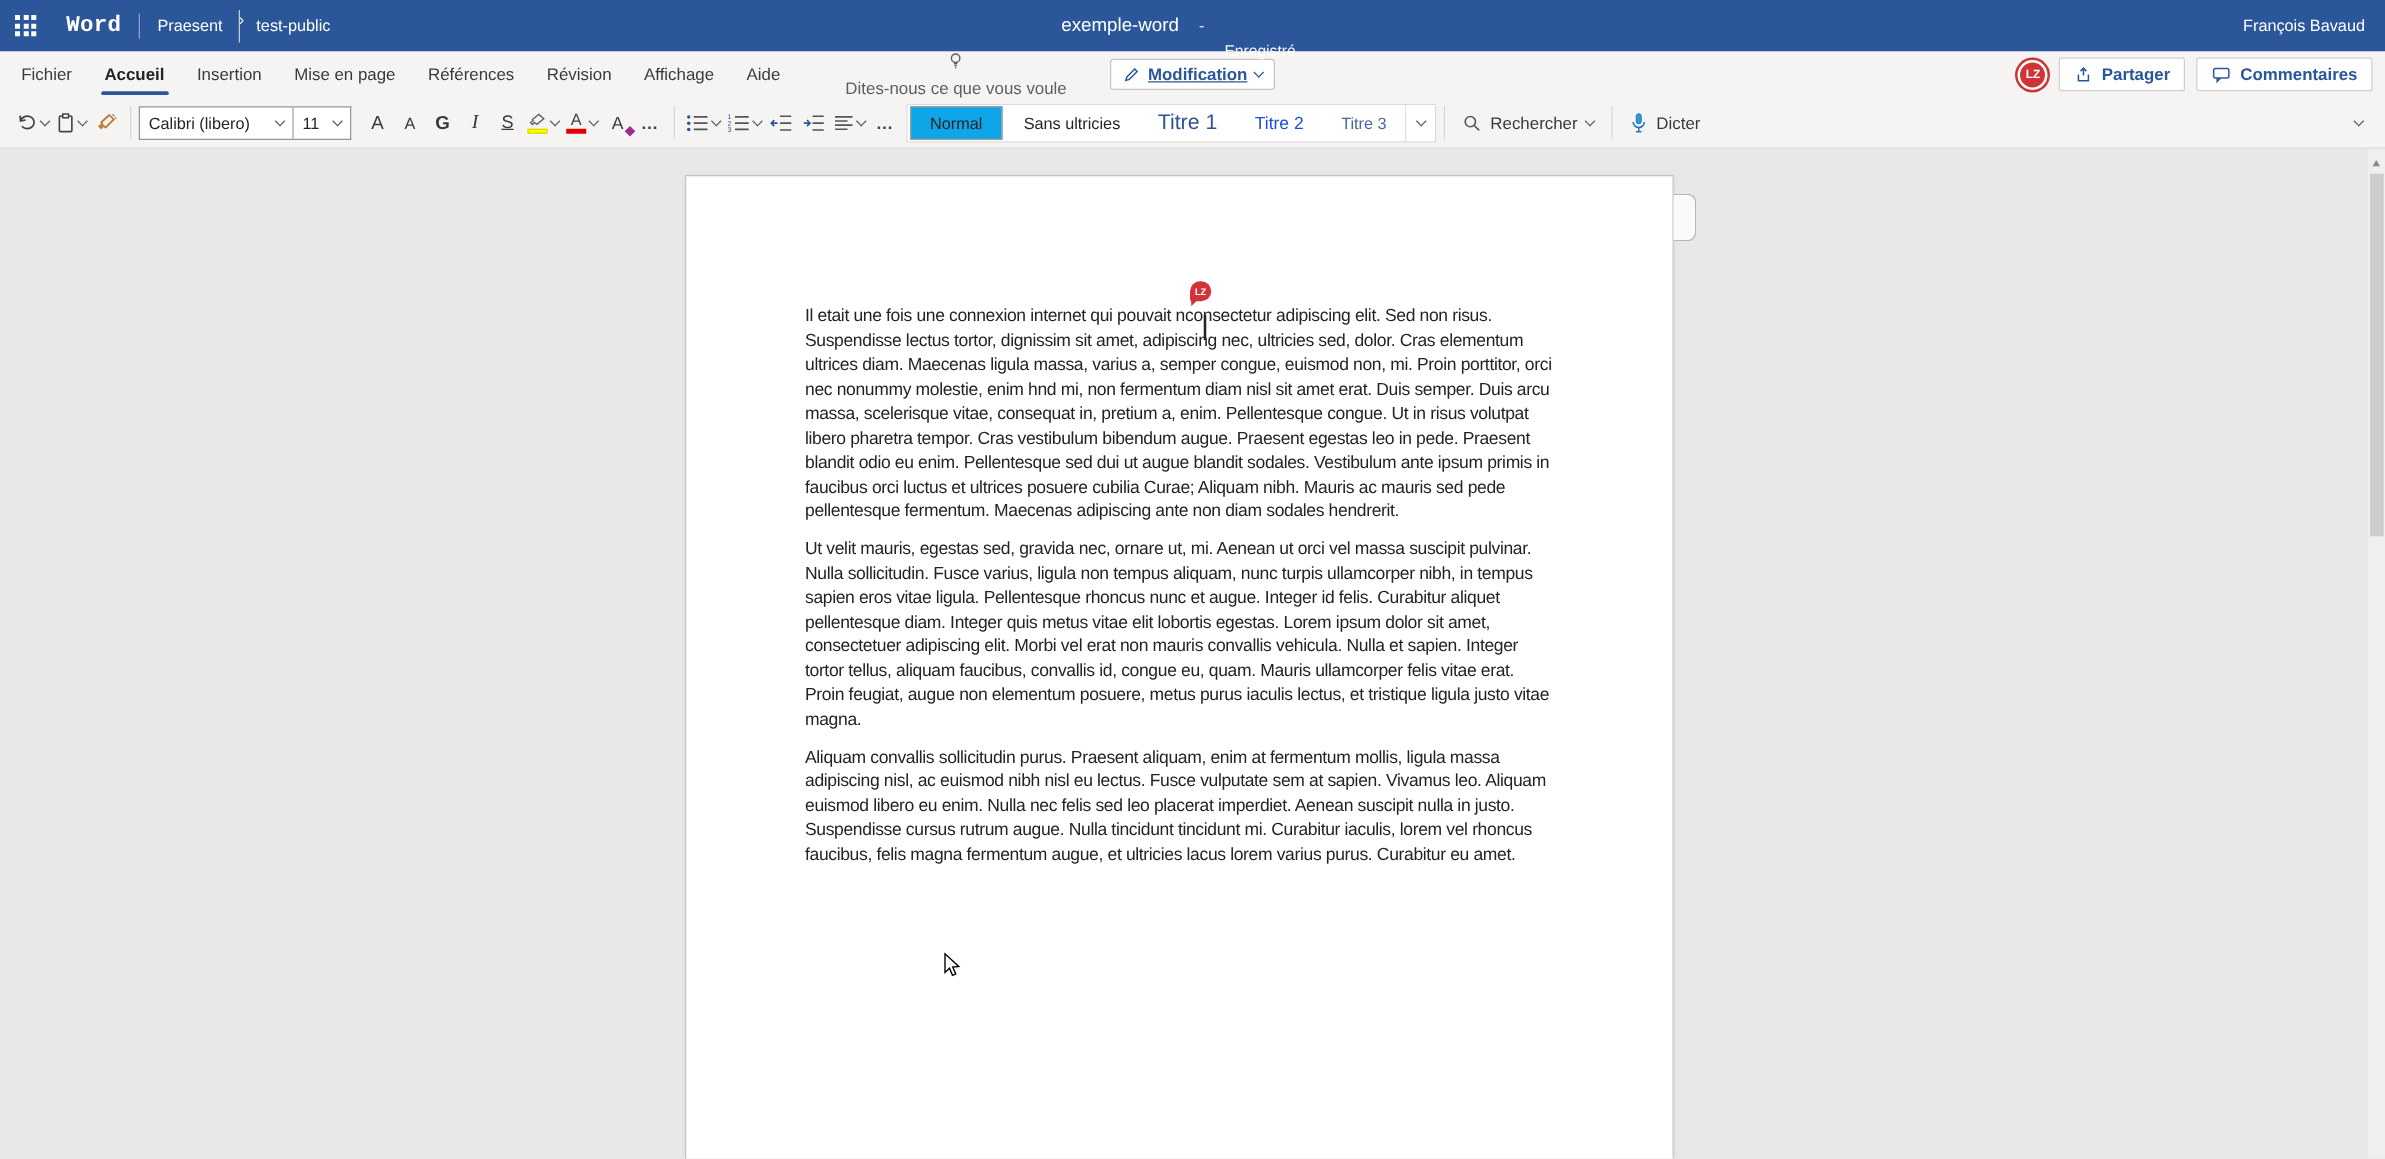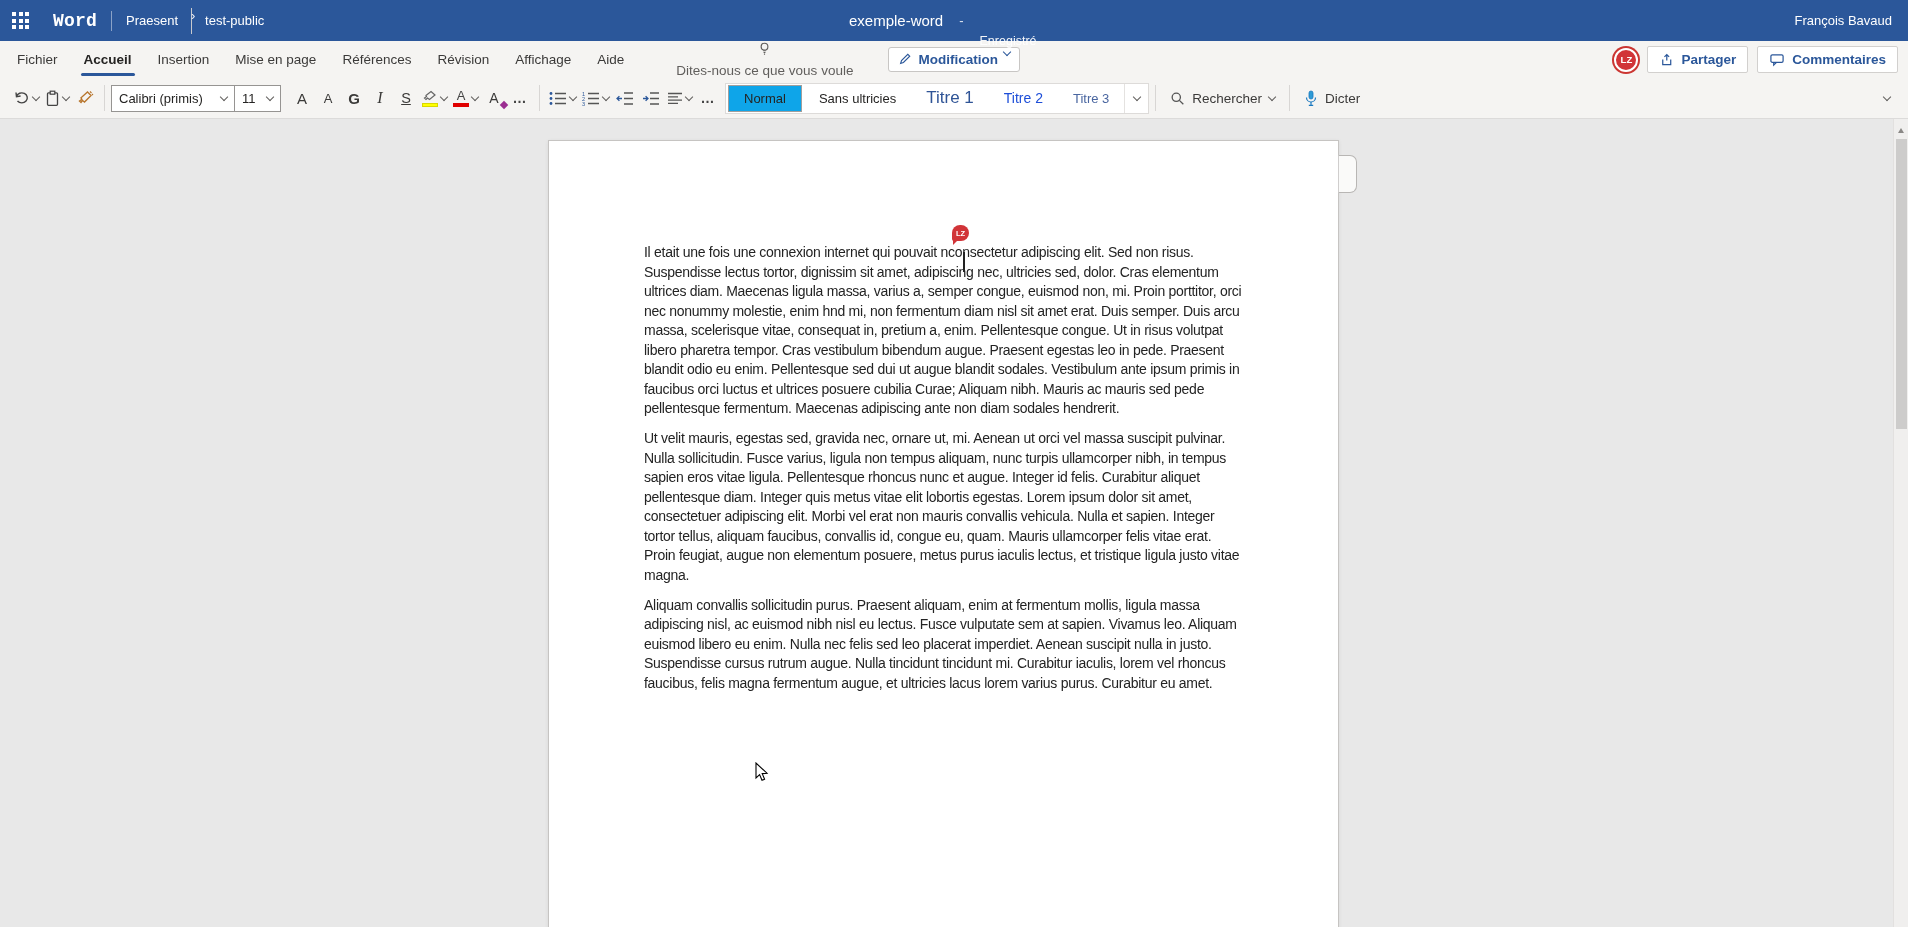--- a/index.html
+++ b/index.html
@@ -23,21 +23,21 @@
   .save-status { font-size:12.5px; opacity:.95;margin-top:41px; }
   .tb-right { margin-left:auto; padding-right:16px; font-size:13px; }
   
   .tabrow { height:37px; background:#f5f4f2; display:flex; align-items:stretch; }
   .tabs { display:flex; align-items:stretch; padding-left:4px; }
   .rtab { padding:0 13px; display:flex; align-items:center; font-size:13.5px; color:#3b3a39; position:relative; cursor:pointer; white-space:nowrap; }
   .rtab.active { font-weight:700; color:#252423; }
   .rtab.active::after { content:''; position:absolute; left:10px; right:10px; bottom:2px; height:3px; background:#2b579a; border-radius:2px; }
   .open-desktop { margin-left:28px; }
   .tellme { margin-left:26px; color:#605e5c; display:flex; align-items:center; gap:7px;flex-direction:column; }
-  .mode-btn { margin-left:22px; align-self:center; display:flex; gap:6px; background:#fff; border:1px solid #c8c6c4; border-radius:3px; color:#2b579a; font-size:13.5px; font-weight:600; padding:4px 9px; cursor:pointer; }
+  .mode-btn { margin-left:22px; align-self:center; display:flex; align-items:center; gap:6px; background:#fff; border:1px solid #c8c6c4; border-radius:3px; color:#2b579a; font-size:13.5px; font-weight:600; padding:4px 9px; cursor:pointer;text-decoration:underline; }
   .tr-right { margin-left:auto; display:flex; align-items:center; gap:9px; padding-right:10px; }
   .avatar { width:24px; height:24px; border-radius:50%; background:#d13438; border:2px solid #fff; box-shadow:0 0 0 2px #cb3632; color:#fff; font-size:9.5px; font-weight:700; display:flex; align-items:center; justify-content:center; cursor:pointer; }
   .bar-btn { display:flex; align-items:center; gap:7px; background:#fff; border:1px solid #d2d0ce; border-radius:2px; color:#2b579a; font-size:13.5px; font-weight:600; padding:5px 11px; cursor:pointer; white-space:nowrap; }
   
   .toolbar { height:41px; background:#f5f4f2; border-bottom:1px solid #dcdbda; display:flex; align-items:center; padding:0 6px 0 10px; }
   .tbtn { height:30px; min-width:26px; padding:0 3px; display:flex; align-items:center; justify-content:center; gap:3px; cursor:pointer; border-radius:2px; color:#444; }
   .sep { width:1px; height:26px; background:#d8d6d4; margin:0 6px; flex:none; }
   .chev { width:6px; height:6px; border-right:1.4px solid currentColor; border-bottom:1.4px solid currentColor; transform:rotate(45deg); margin-top:-3px; display:inline-block; color:#605e5c; flex:none; }
   .combo { height:27px; background:#fff; border:1px solid #969492; display:flex; align-items:center; justify-content:space-between; padding:0 7px; font-size:13px; color:#252423; cursor:pointer; }
   .combo.font-name { width:124px; }
@@ -172,21 +172,21 @@
     <span class="chev"></span>
   </span>
   <span class="tbtn">
     <svg width="17" height="16" viewBox="0 0 17 16">
         <path d="M10.5 2 14 5.5 7.5 12l-2-1.5L4 12.5 2.5 11 4.8 9.2 4 7.8 10.5 2z" fill="none" stroke="#b8762e" stroke-width="1.4"></path>
         <path d="M13 1.5l1.5 1.5M15 5l1-1" stroke="#b8762e" stroke-width="1.1"></path>
       </svg>
   </span>
   <span class="sep"></span>
   <span class="combo font-name">
-    <span>Calibri (primis)</span>
+    <span>Calibri (libero)</span>
     <span class="chev"></span>
   </span>
   <span class="combo font-size">
     <span>11</span>
     <span class="chev"></span>
   </span>
   <span class="tbtn" style="margin-left:8px">
     <span class="glyph">A</span>
   </span>
   <span class="tbtn">

